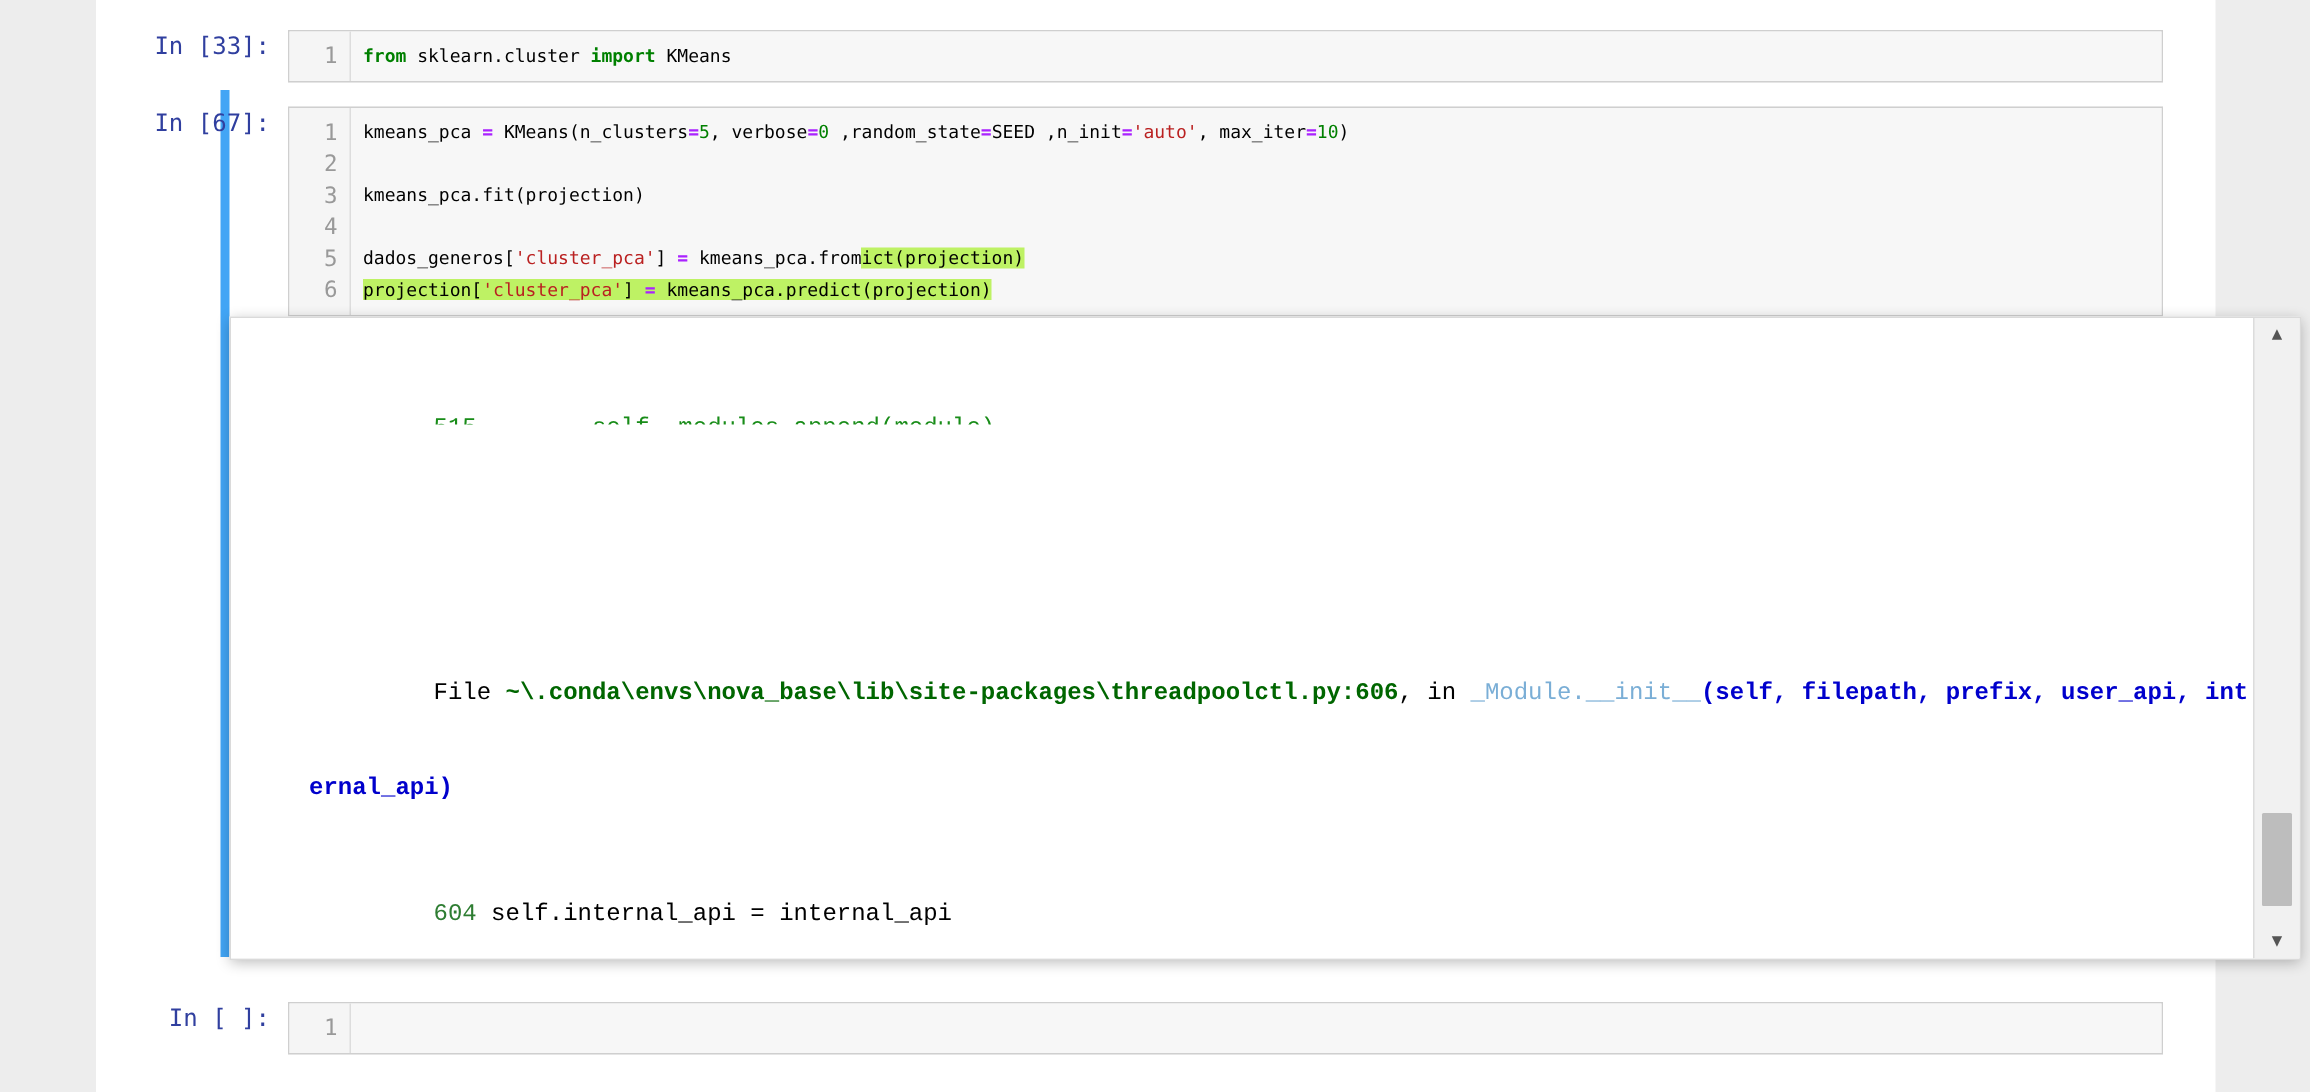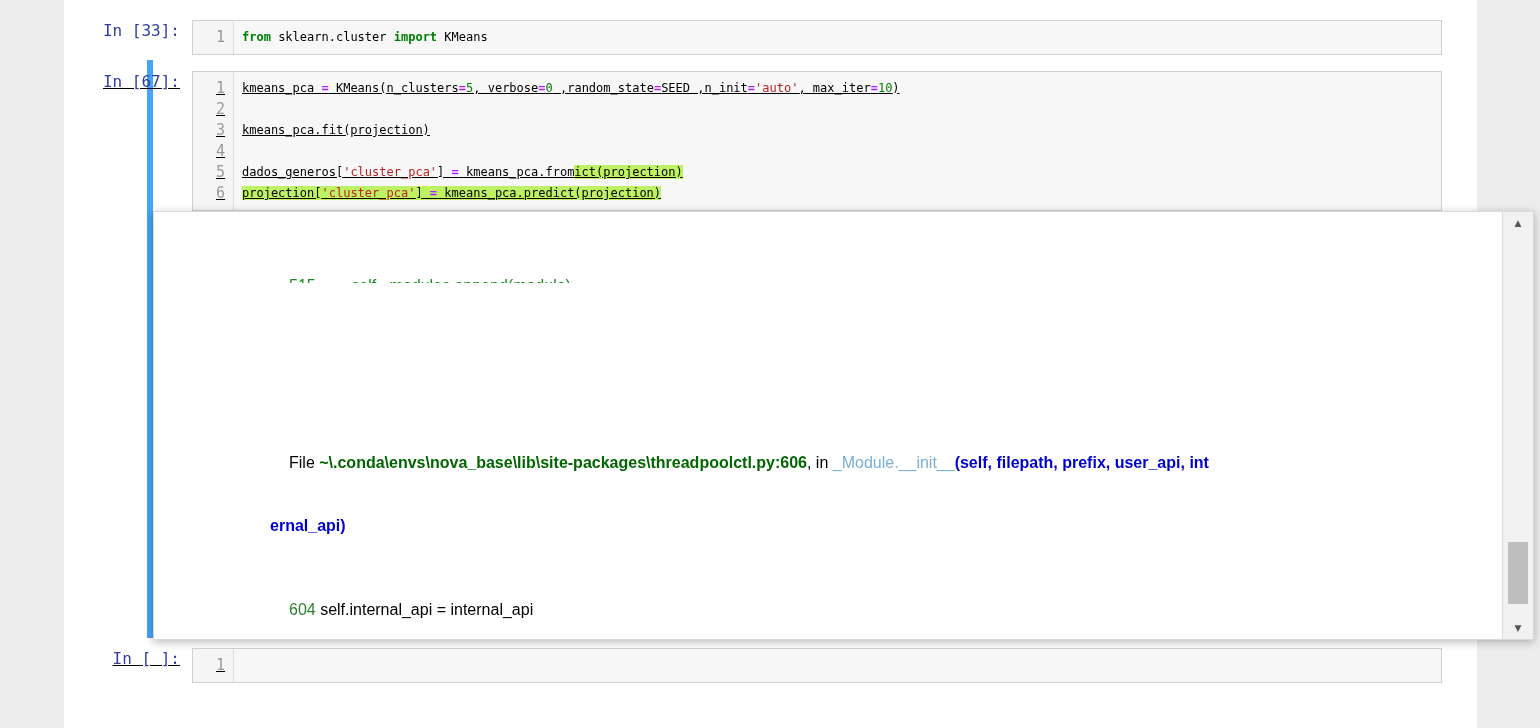--- a/index.html
+++ b/index.html
@@ -107,21 +107,21 @@
     box-shadow: 0 2px 9px rgba(0,0,0,0.28);
     overflow: hidden;
   }
 
   #output-scrollinner {
     position: absolute;
     left: 0; top: 0;
     right: 30px; bottom: 0;
     background: #fff;
     overflow: hidden;
-    font-family: Liberation Sans, sans-serif;
+    font-family: Liberation Mono, monospace;
     font-size: 16px;
     line-height: 21px;
     white-space: pre;
   }
 
   .tb-line {
     padding-left: 135px;
     white-space: pre;
   }
   .tb-clip {
@@ -175,21 +175,21 @@
   <div id="selected-bar"></div>
 
   <div class="cell" id="cell-55" style="left:30px; top:20px; width:1348px;">
     <div class="prompt">In [33]:</div>
     <div class="input-area">
       <div class="gutter">1</div>
       <div class="code"><span class="kw">from</span><span class="plain"> sklearn.cluster </span><span class="kw">import</span><span class="plain"> KMeans</span></div>
     </div>
   </div>
 
-  <div class="cell" id="cell-67" style="left:30px; top:71px; width:1348px;text-decoration:underline;">
+  <div class="cell" id="cell-67" style="left:30px; top:71px; width:1348px;">
     <div class="prompt">In [67]:</div>
     <div class="input-area">
       <div class="gutter">1
 2
 3
 4
 5
 6</div>
       <div class="code"><span class="plain">kmeans_pca </span><span class="op">=</span><span class="plain"> KMeans(n_clusters</span><span class="op">=</span><span class="num">5</span><span class="plain">, verbose</span><span class="op">=</span><span class="num">0</span><span class="plain"> ,random_state</span><span class="op">=</span><span class="plain">SEED ,n_init</span><span class="op">=</span><span class="str">'auto'</span><span class="plain">, max_iter</span><span class="op">=</span><span class="num">10</span><span class="plain">)
 </span><span class="plain">
@@ -202,21 +202,21 @@
 
   <div id="output-panel">
     <div id="output-scrollinner">
 
       <div class="tb-clip">515        self._modules.append(module)</div>
 
       <div style="height:22px"></div>
 
       
       <div class="tb-line"><span class="tb-file">File </span><span class="tb-path">~\.conda\envs\nova_base\lib\site-packages\threadpoolctl.py:606</span><span class="tb-file">, in </span><span class="tb-func">_Module.__init__</span><span class="tb-args">(self, filepath, prefix, user_api, int</span></div>
-      <div style="padding-left:116px"><span class="tb-args">ernal_api)</span></div>
+      <div style="padding-left:52px"><span class="tb-args">ernal_api)</span></div>
 
       <div class="tb-line"><span class="tb-arrow"></span><span class="tb-num">604</span><span class="tb-src"> self.internal_api = internal_api</span></div>
 
       
 
       
 
       
 
       
@@ -245,21 +245,21 @@
 
     </div>
 
     <div id="scrollbar">
       <div class="sb-arrow up">▲</div>
       <div class="sb-thumb" style="top:330px; height:62px;"></div>
       <div class="sb-arrow down">▼</div>
     </div>
   </div>
 
-  <div class="cell" id="cell-empty" style="left:30px; top:648px; width:1348px;text-decoration:underline;">
+  <div class="cell" id="cell-empty" style="left:30px; top:668px; width:1348px;">
     <div class="prompt">In [ ]:</div>
     <div class="input-area">
       <div class="gutter">1</div>
       <div class="code"></div>
     </div>
   </div>
 
 </div>
 
 </body></html>

